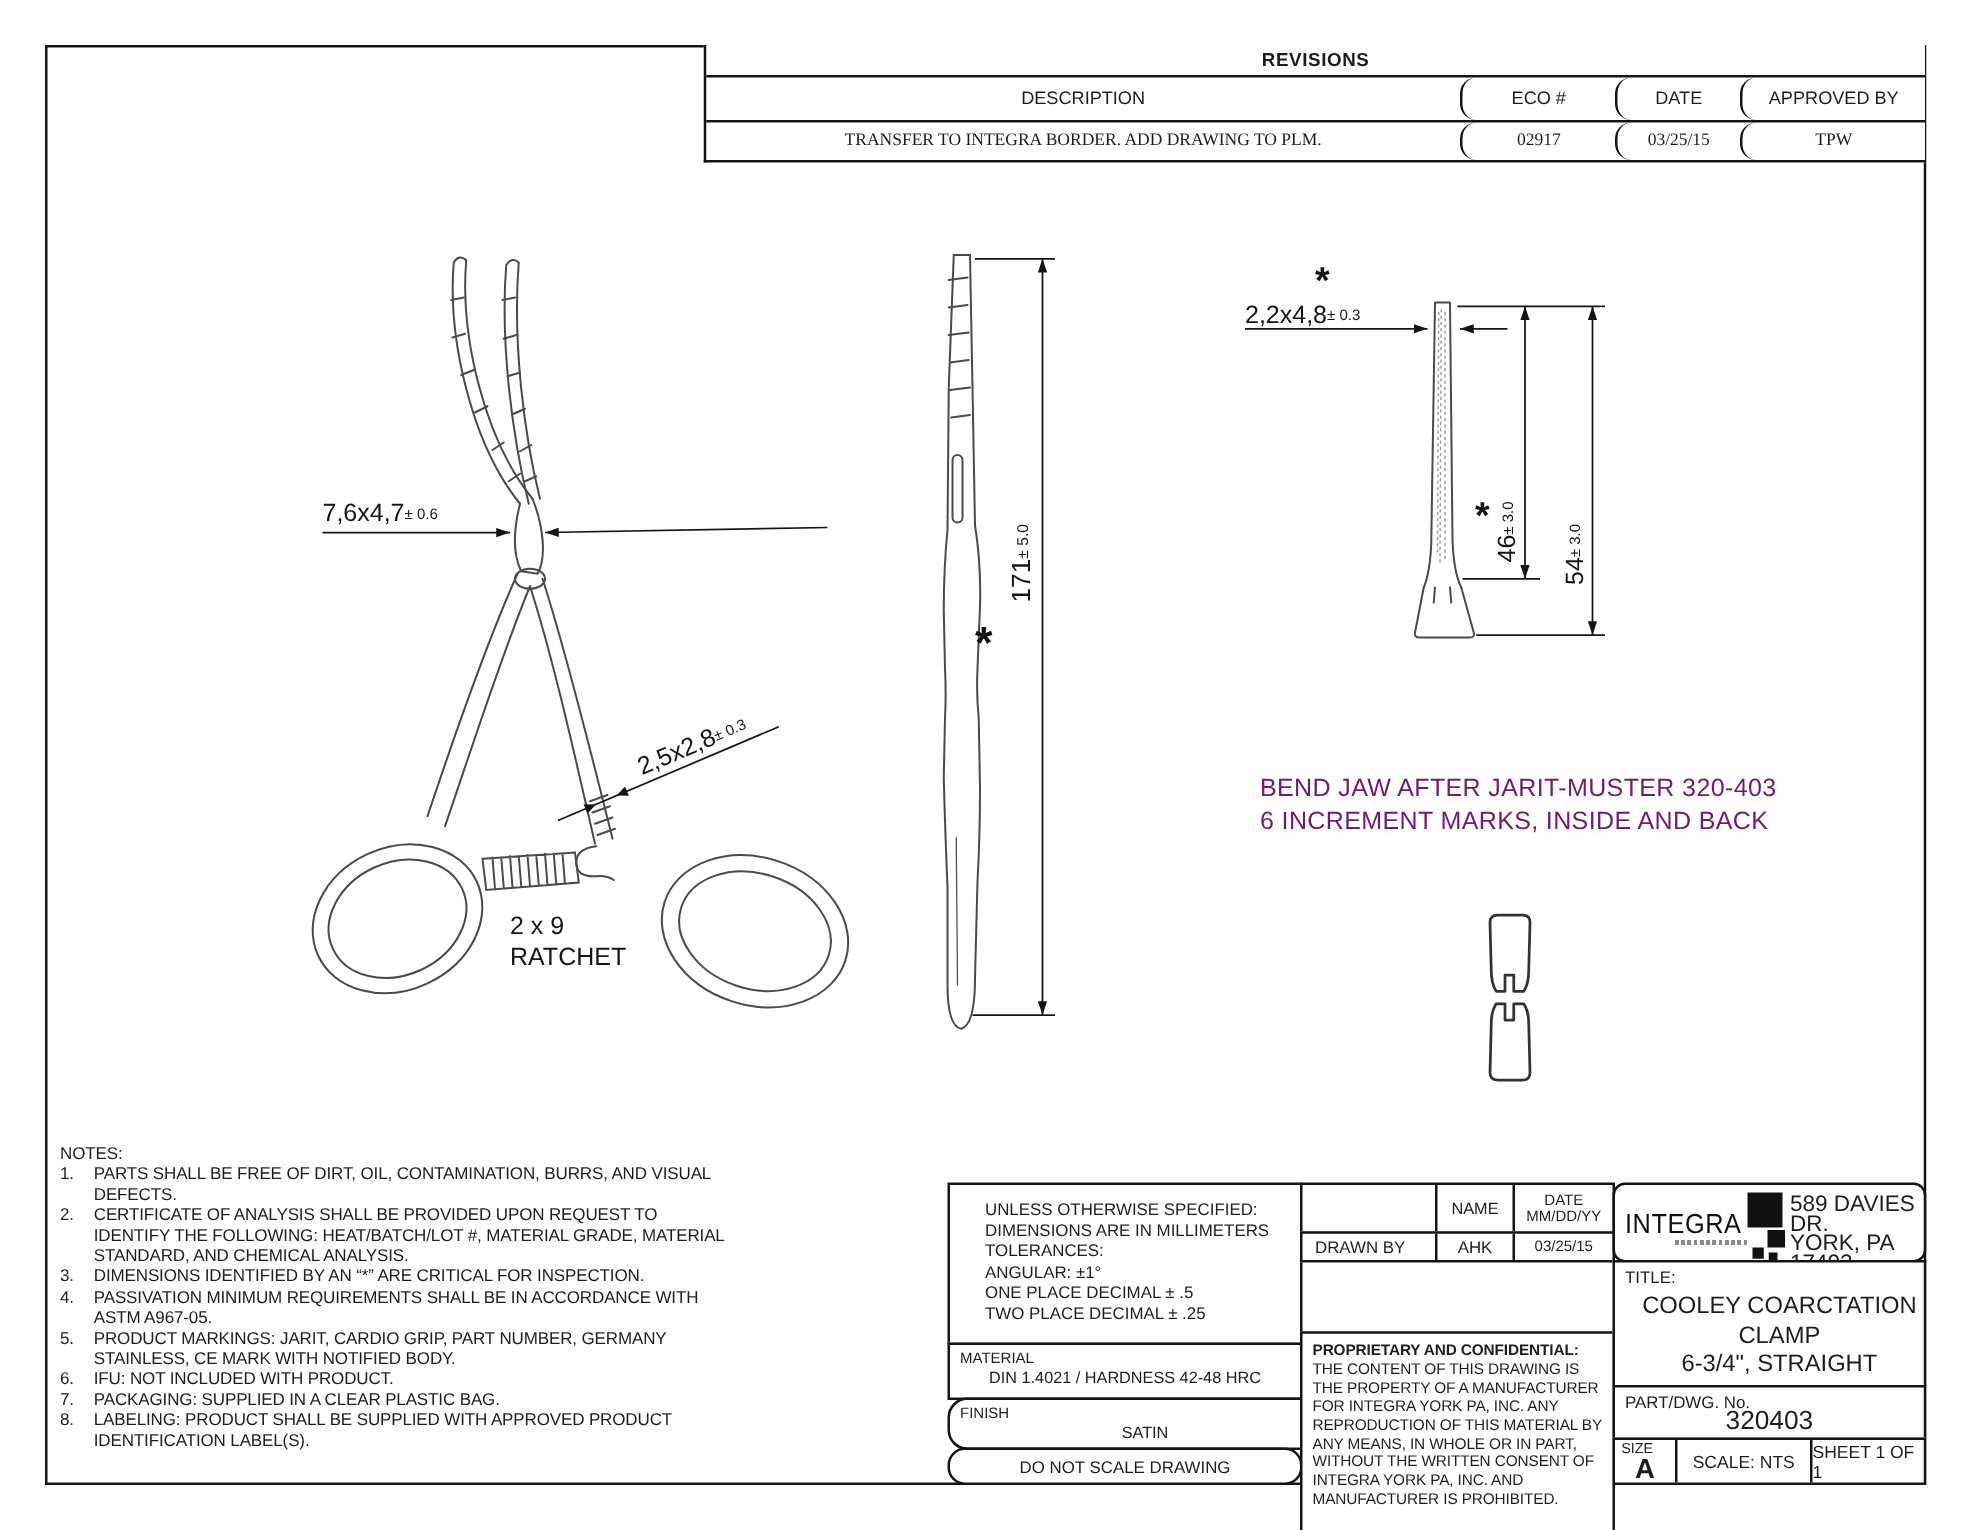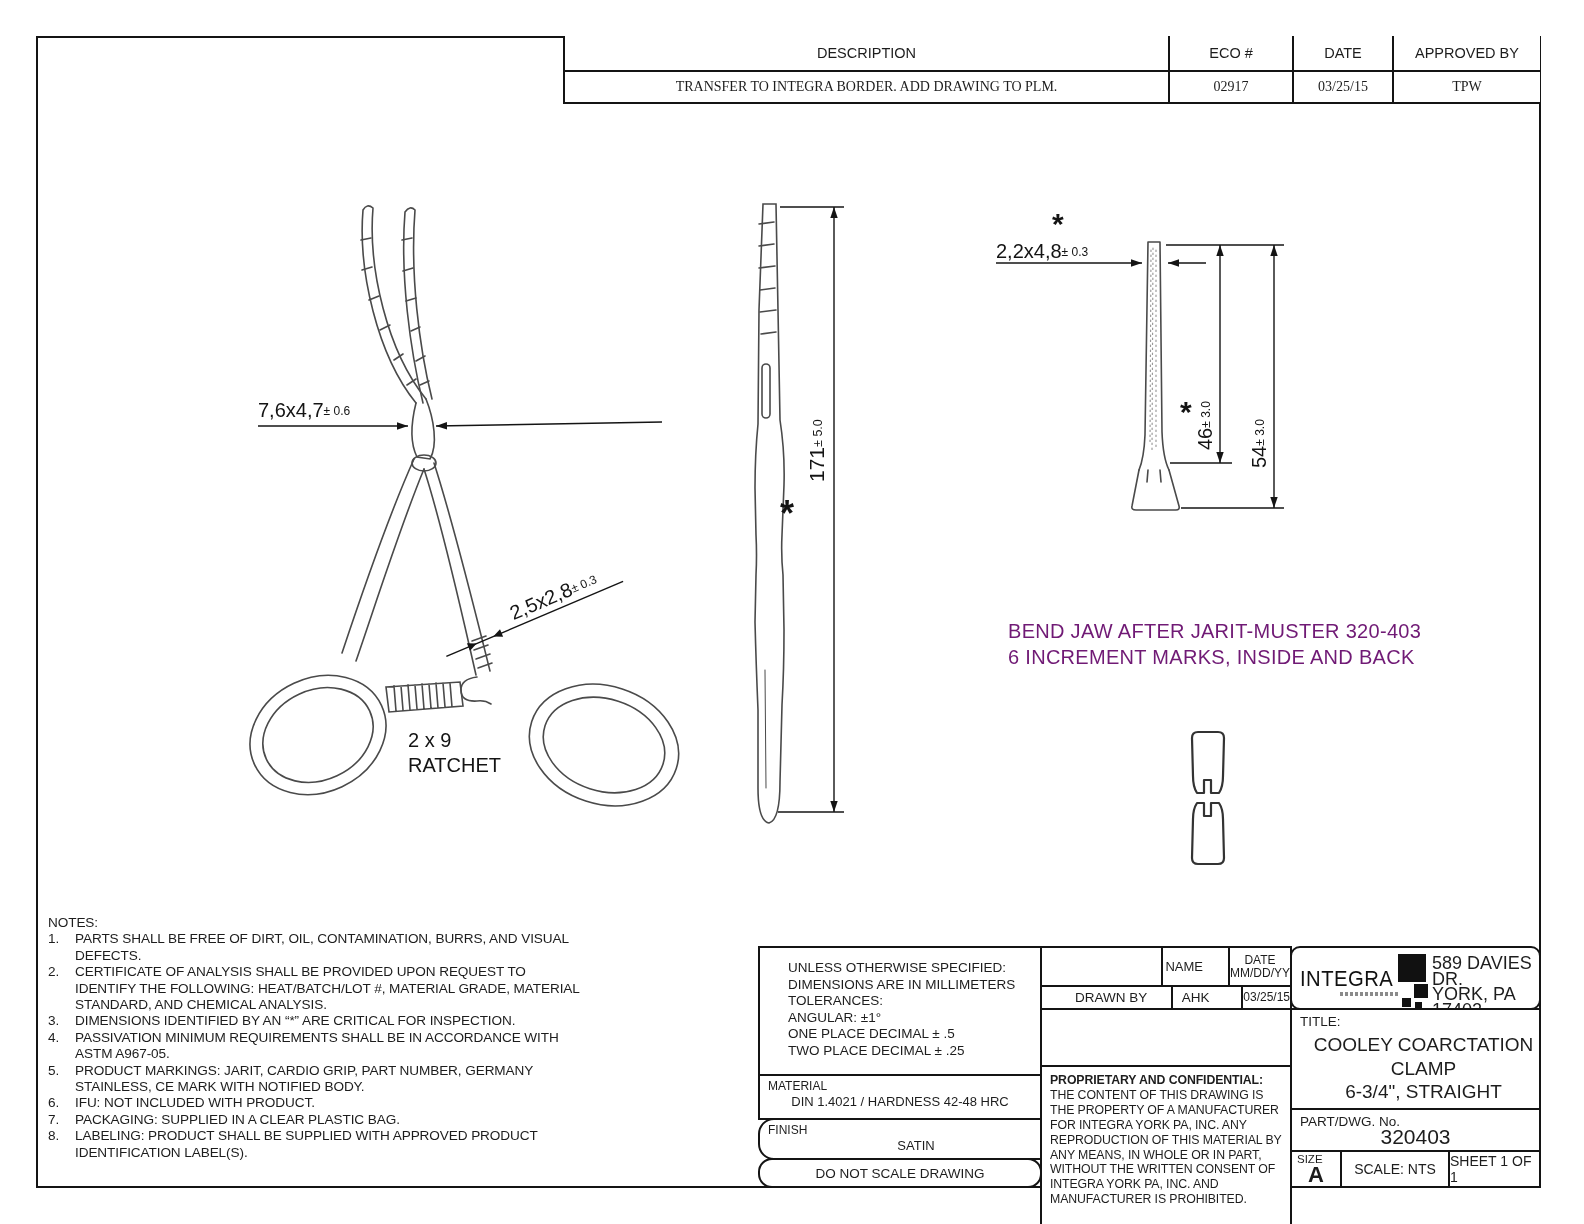--- a/index.html
+++ b/index.html
@@ -7,39 +7,39 @@
        font-family:"Liberation Sans",sans-serif;color:#1d1d1d;}
   .abs{position:absolute;}
   .frame{left:36px;top:36px;width:1505px;height:1152px;border:2.5px solid #141414;box-sizing:border-box;}
   
   .rev{left:563px;top:36px;width:977px;box-sizing:border-box;border-left:2px solid #141414;border-bottom:2px solid #141414;background:#fff;}
   .rev-title{height:24px;border-bottom:2px solid #141414;display:flex;align-items:center;justify-content:center;
              font-weight:bold;font-size:15px;letter-spacing:.5px;}
   .rev-cols,.rev-row{display:flex;}
   .rev-cols{height:34px;border-bottom:2px solid #141414;font-size:14.5px;}
   .rev-row{height:30px;font-size:14px;font-family:Liberation Serif, serif;}
-  .rc{display:flex;align-items:center;justify-content:center;box-sizing:border-box;}
+  .rc{display:flex;align-items:center;justify-content:center;box-sizing:border-box;border-radius:13px;}
   .rc+.rc{border-left:2px solid #141414;}
   .rc.desc{width:603px;}.rc.eco{width:124px;}.rc.date{width:100px;}.rc.appr{flex:1;}
   
   .notes{left:48px;top:915px;width:532px;font-size:13.6px;line-height:16.4px;letter-spacing:-.1px;}
   .note-item{display:flex;}
   .n-num{width:27px;flex:none;}
   .n-text{flex:1;}
   
   .tb{box-sizing:border-box;border:2px solid #141414;background:#fff;}
   .tol-box{left:758px;top:946px;width:284px;height:130px;padding:12px 8px 0 28px;font-size:13.5px;line-height:16.6px;}
   .mat-box{left:758px;top:1074px;width:284px;height:46px;}
   .fin-box{left:758px;top:1118px;width:316px;height:42px;border-radius:16px;}
   .nos-box{left:758px;top:1158px;width:284px;height:30px;display:flex;align-items:center;justify-content:center;font-size:13.5px;border-radius:14px;}
   .cell-label{font-size:12px;padding:3px 0 0 8px;}
   .cell-value{text-align:center;font-size:13px;margin-top:1px;}
   .mid-head{left:1040px;top:946px;width:252px;height:41px;display:flex;font-size:13px;}
   .mid-row{left:1040px;top:985px;width:252px;height:25px;display:flex;font-size:13.5px;}
-  .mc{display:flex;align-items:center;justify-content:center;box-sizing:border-box;text-align:center;margin-left:23px;}
+  .mc{display:flex;align-items:center;justify-content:center;box-sizing:border-box;text-align:center;}
   .mc+.mc{border-left:2px solid #141414;}
   .mc.c1{width:106px;}.mc.c2{width:62px;}.mc.c3{flex:1;font-size:12px;line-height:13px;}
   .mc.left{justify-content:flex-start;padding-left:10px;}
   .prop-box{left:1040px;top:1065px;width:252px;height:180px;padding:6px 6px 16px 8px;font-size:12.3px;line-height:14.9px;letter-spacing:-.1px;}
   .prop-head{font-weight:bold;}
   .logo-box{left:1290px;top:946px;width:251px;height:64px;border-radius:10px;}
   .logo-word{position:absolute;left:8px;top:18px;font-size:22px;letter-spacing:.5px;color:#111;transform:scaleX(.92);transform-origin:left;}
   .logo-tag{position:absolute;left:48px;top:44px;width:58px;height:4px;
             background:repeating-linear-gradient(90deg,#8a8a8a 0 3px,transparent 3px 5px);}
   .sq{position:absolute;background:#111;}
@@ -59,20 +59,21 @@
   
   .callout{left:1008px;top:618px;font-size:20px;line-height:26px;letter-spacing:.3px;color:#701a75;}
   svg text{font-family:"Liberation Sans",sans-serif;fill:#141414;}
 </style>
 </head>
 <body>
 
 <div class="abs frame"></div>
 
 <div class="abs rev">
+  <div class="rev-title">REVISIONS</div>
   <div class="rev-cols">
     <div class="rc desc">DESCRIPTION</div>
     <div class="rc eco">ECO #</div>
     <div class="rc date">DATE</div>
     <div class="rc appr">APPROVED BY</div>
   </div>
   <div class="rev-row">
     <div class="rc desc">TRANSFER TO INTEGRA BORDER. ADD DRAWING TO PLM.</div>
     <div class="rc eco">02917</div>
     <div class="rc date">03/25/15</div>

